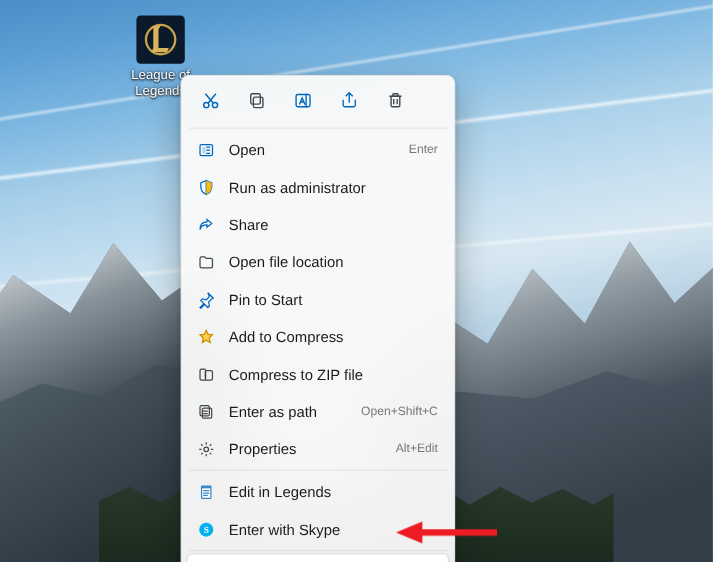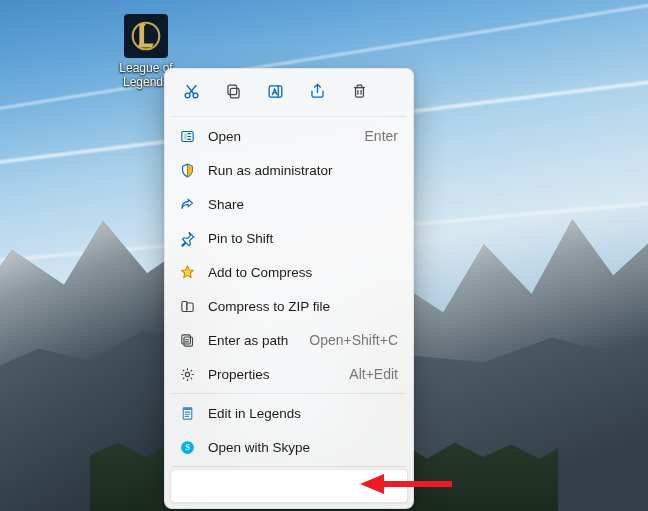--- a/index.html
+++ b/index.html
@@ -96,21 +96,21 @@
     color:#1b1b1b;
   }
   .menu-item.highlight {
     background:#fff; border:1px solid rgba(0,0,0,0.10);
     box-shadow: 0 1px 2px rgba(0,0,0,0.08);
   }
   .mi-icon { width:18px; height:18px; margin-right:12px; flex:none;
     display:flex; align-items:center; justify-content:center; }
   .mi-icon svg { width:17px; height:17px; }
   .mi-label { flex:1; font-size:13.5px; }
-  .mi-accel { color:#777; font-size:14px; }
+  .mi-accel { color:#777; font-size:11px; }
 
   
   .arrow {
     position:absolute; left:360px; top:472px; width:92px; height:24px;
     pointer-events:none;
   }
 </style>
 </head>
 <body>
 
@@ -208,24 +208,32 @@
         <span class="mi-icon">
           <svg viewBox="0 0 24 24" fill="none" stroke-width="1.6">
             <path d="M13 5 l6 5 l-6 5 v-3 c-5 0 -8 2 -9 6 c0 -7 4 -10 9 -10 z" stroke="#0067c0" fill="none"></path>
           </svg>
         </span>
         <span class="mi-label">Share</span>
       </div>
       <div class="menu-item">
         <span class="mi-icon">
           <svg viewBox="0 0 24 24" fill="none" stroke-width="1.6">
+            <path d="M4 7 a2 2 0 0 1 2-2 h4 l2 2 h6 a2 2 0 0 1 2 2 v8 a2 2 0 0 1 -2 2 H6 a2 2 0 0 1 -2 -2 z" stroke="#44474a"></path>
+          </svg>
+        </span>
+        <span class="mi-label">Open file location</span>
+      </div>
+      <div class="menu-item">
+        <span class="mi-icon">
+          <svg viewBox="0 0 24 24" fill="none" stroke-width="1.6">
             <path d="M14 3 l7 7 l-2 1 l-4 4 l1 5 l-2 2 l-4 -4 l-5 5 l-1 -1 l5 -5 l-4 -4 l2 -2 l5 1 l4 -4 z" stroke="#0067c0"></path>
           </svg>
         </span>
-        <span class="mi-label">Pin to Shift</span>
+        <span class="mi-label">Pin to Start</span>
       </div>
       <div class="menu-item">
         <span class="mi-icon">
           <svg viewBox="0 0 24 24" fill="none" stroke-width="1.6">
             <path d="M12 3 l2.5 5.5 L20 9 l-4 4 l1 6 l-5 -3 l-5 3 l1 -6 l-4 -4 l5.5 -0.5 z" stroke="#c98f00" fill="#ffd04c"></path>
           </svg>
         </span>
         <span class="mi-label">Add to Compress</span>
       </div>
       <div class="menu-item">
@@ -274,21 +282,21 @@
         </span>
         <span class="mi-label">Edit in Legends</span>
       </div>
       <div class="menu-item">
         <span class="mi-icon">
           <svg viewBox="0 0 24 24">
             <circle cx="12" cy="12" r="9" fill="#00aff0"></circle>
             <text x="12" y="16" text-anchor="middle" font-size="12" font-weight="700" fill="#fff" font-family="Segoe UI">S</text>
           </svg>
         </span>
-        <span class="mi-label">Open with Skype</span>
+        <span class="mi-label">Enter with Skype</span>
       </div>
     </div>
 
   <div class="divider"></div>
 
   <div class="menu-item highlight">
     
     
   </div>
 </div>

